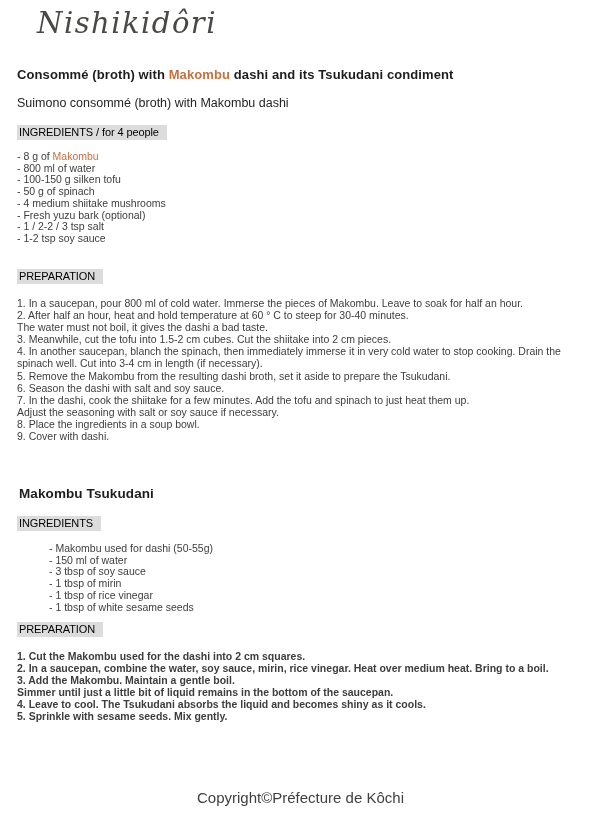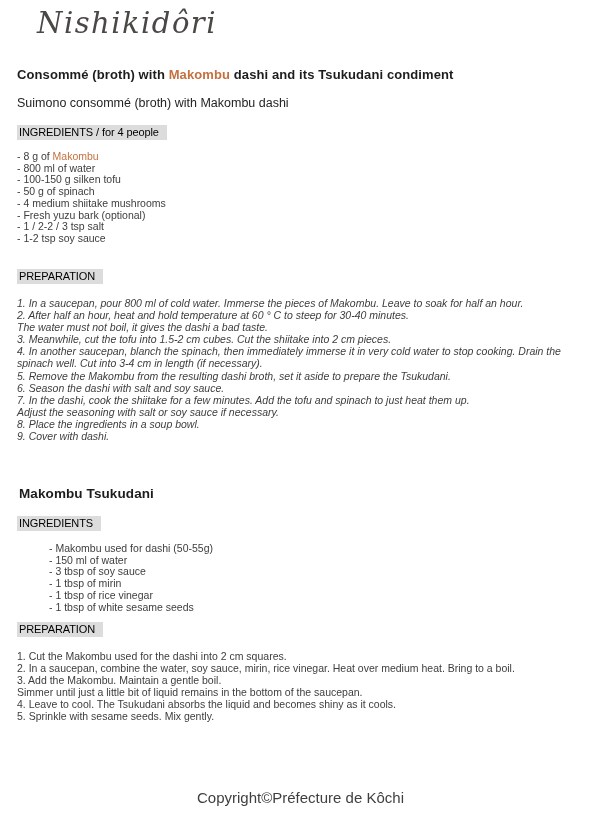--- a/index.html
+++ b/index.html
@@ -56,22 +56,22 @@
     position: absolute; left: 17px; width: 572px;
     font-size: 10.5px; line-height: 11.7px; color: var(--text);
   }
   .ing-list1 { top: 151px; }
   .ing-list2 { top: 543px; margin-left: 32px; }
 
   .steps {
     position: absolute; left: 17px; width: 572px;
     font-size: 10.5px; line-height: 12.1px; color: var(--text);
   }
-  .steps1 { top: 297px; font-style: italic; }
-  .steps2 { top: 650px; }
+  .steps1 { top: 297px; }
+  .steps2 { top: 650px; font-weight: bold; }
 
   .accent { color: var(--accent); text-align: center; }
 
   .recipe2-title {
     position: absolute; left: 19px; top: 486px;
     font-size: 13.5px; font-weight: 700; color: var(--heading);
     letter-spacing: 0.1px;
   }
 
   .footer {

